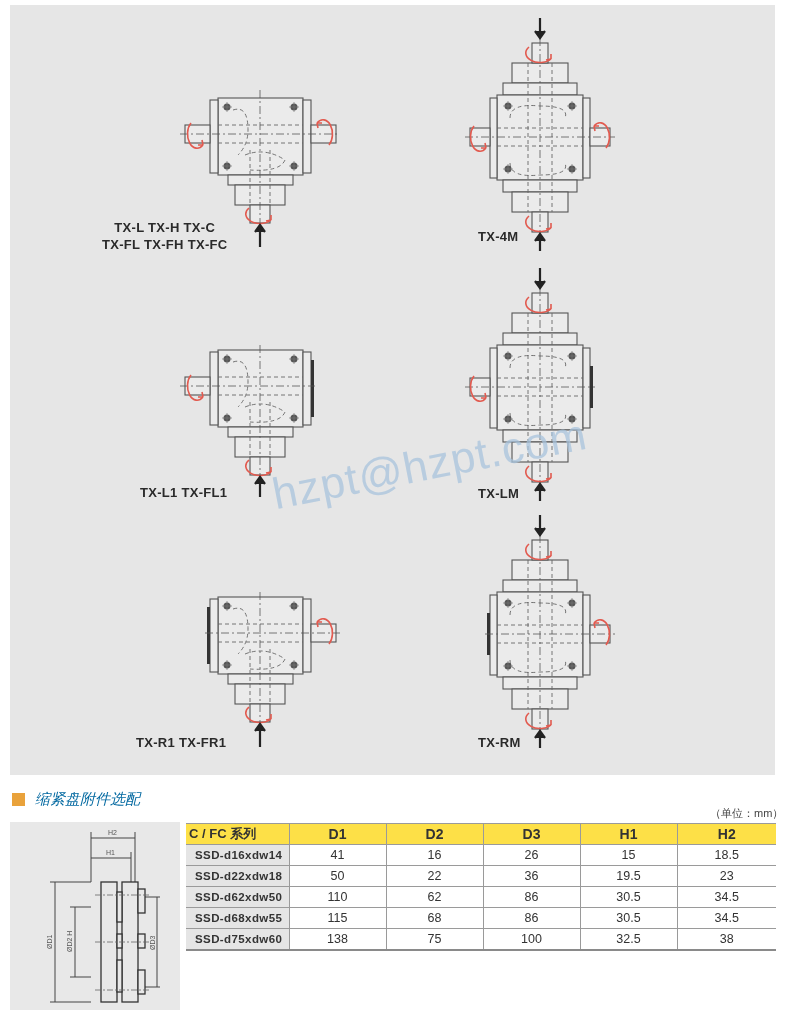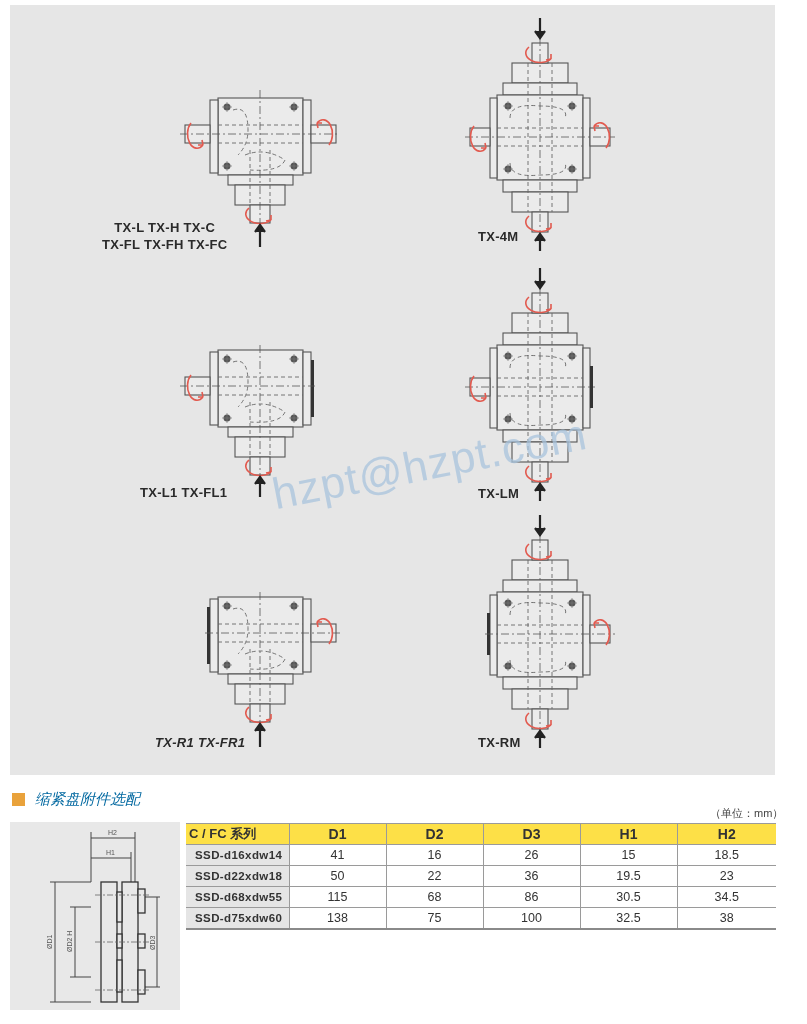--- a/index.html
+++ b/index.html
@@ -216,21 +216,21 @@
     <line x1="30" y1="41" x2="165" y2="41" stroke="#555" stroke-width="0.8" stroke-dasharray="8 3 2 3"></line>
     <use href="#bolt" x="52" y="14"></use>
       <use href="#bolt" x="119" y="14"></use>
       <use href="#bolt" x="52" y="73"></use>
       <use href="#bolt" x="119" y="73"></use>
     <use href="#rot-h" x="148" y="41" transform="rotate(180 148 41)"></use>
     <use href="#rot-v" x="85" y="121"></use>
     <path d="M 85 155 V 134 M 80 139 L 85 132 L 90 139" stroke="#222" stroke-width="2.2" fill="#222"></path>
   </svg>
 </div>
-<div class="label" style="left:155px;top:734px;font-style:italic;">TX-R1  TX-FR1</div>
+<div class="label" style="left:136px;top:734px;">TX-R1  TX-FR1</div>
 
 <div class="diagram" style="left:470px;top:515px;">
   <svg width="160" height="235">
     <g stroke="#555" stroke-width="1.1" fill="#ebebeb">
       <rect x="42" y="45" width="56" height="20"></rect>
       <rect x="33" y="65" width="74" height="12"></rect>
       <rect x="27" y="77" width="86" height="85"></rect>
       <rect x="20" y="80" width="7" height="80"></rect>
       <rect x="113" y="80" width="7" height="80"></rect>
       <rect x="33" y="162" width="74" height="12"></rect>
@@ -342,20 +342,28 @@
     </tr>
     <tr>
       <td class="model">SSD-d22xdw18</td>
       <td>50</td>
       <td>22</td>
       <td>36</td>
       <td>19.5</td>
       <td>23</td>
     </tr>
     <tr>
+      <td class="model">SSD-d62xdw50</td>
+      <td>110</td>
+      <td>62</td>
+      <td>86</td>
+      <td>30.5</td>
+      <td>34.5</td>
+    </tr>
+    <tr>
       <td class="model">SSD-d68xdw55</td>
       <td>115</td>
       <td>68</td>
       <td>86</td>
       <td>30.5</td>
       <td>34.5</td>
     </tr>
     <tr>
       <td class="model">SSD-d75xdw60</td>
       <td>138</td>

